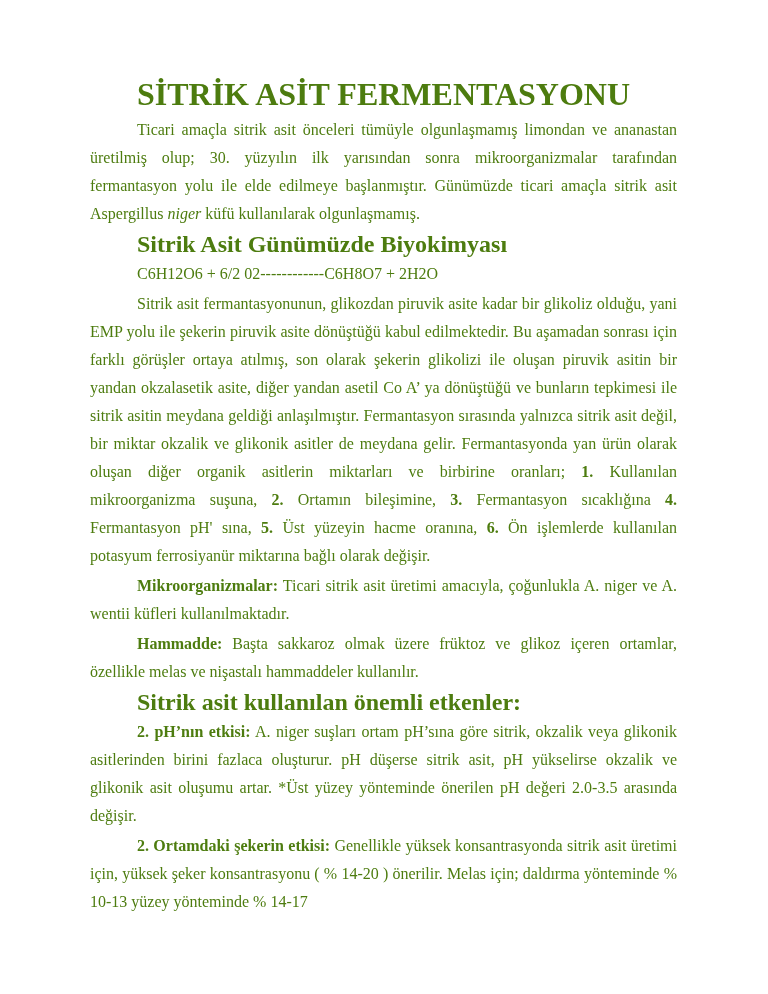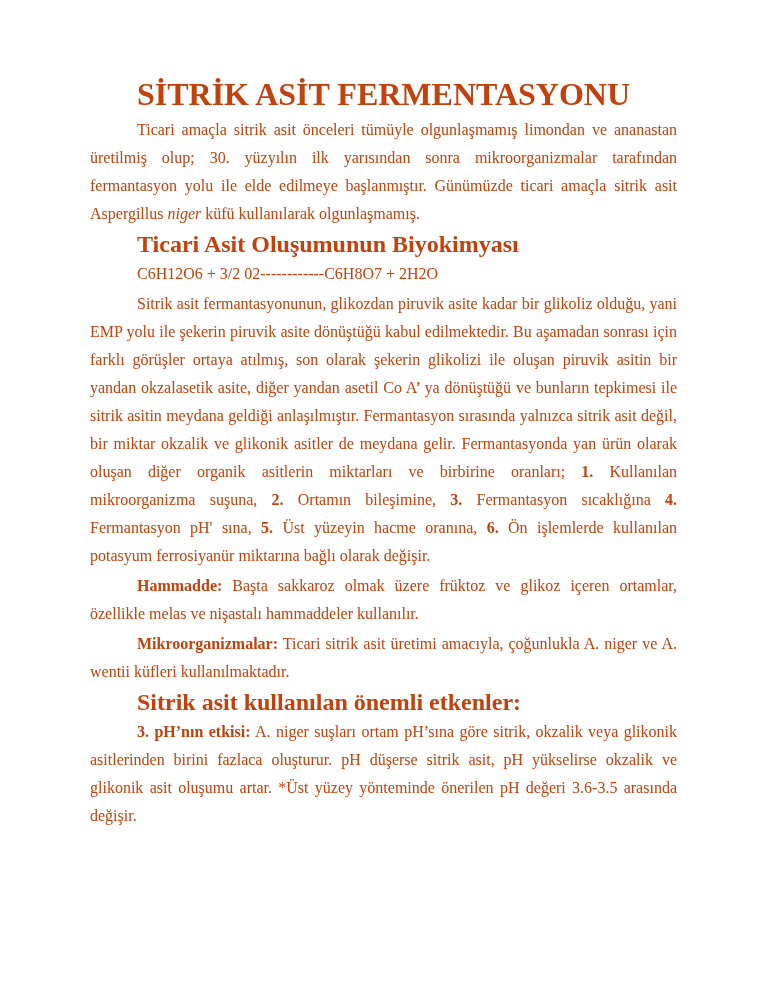--- a/index.html
+++ b/index.html
@@ -6,21 +6,21 @@
     margin: 0;
     padding: 0;
     background: #ffffff;
   }
   .page {
     position: relative;
     box-sizing: border-box;
     width: 768px;
     height: 994px;
     background: #ffffff;
-    color: #c2410c;
+    color: #4d7c0f;
     padding: 80px 91px 0 90px;
     font-family: "Liberation Serif", "DejaVu Serif", serif;
     font-size: 16px;
     line-height: 28px;
     overflow: hidden;
   }
   .block {
     margin: 0 0 2px 0;
   }
   .title {
@@ -43,27 +43,28 @@
   .run-i { font-style: italic; }
 </style>
 </head>
 <body>
 
 <div class="page">
   <h1 class="block title"><span class="run-b">SİTRİK ASİT FERMENTASYONU</span></h1>
 
   <p class="block para"><span>Ticari amaçla sitrik asit önceleri tümüyle olgunlaşmamış limondan ve ananastan üretilmiş olup; 30. yüzyılın ilk yarısından sonra mikroorganizmalar tarafından fermantasyon yolu ile elde edilmeye başlanmıştır. Günümüzde ticari amaçla sitrik asit Aspergillus </span><span class="run-i">niger</span><span> küfü kullanılarak olgunlaşmamış.</span></p>
 
-  <h2 class="block heading"><span class="run-b">Ticari Asit Oluşumunun Biyokimyası</span></h2>
+  <h2 class="block heading"><span class="run-b">Sitrik Asit Günümüzde Biyokimyası</span></h2>
 
-  <p class="block formula"><span>C6H12O6 + 3/2 02------------C6H8O7 + 2H2O</span></p>
+  <p class="block formula"><span>C6H12O6 + 6/2 02------------C6H8O7 + 2H2O</span></p>
 
   <p class="block para"><span>Sitrik asit fermantasyonunun, glikozdan piruvik asite kadar bir glikoliz olduğu, yani EMP yolu ile şekerin piruvik asite dönüştüğü kabul edilmektedir. Bu aşamadan sonrası için farklı görüşler ortaya atılmış, son olarak şekerin glikolizi ile oluşan piruvik asitin bir yandan okzalasetik asite, diğer yandan asetil Co A’ ya dönüştüğü ve bunların tepkimesi ile sitrik asitin meydana geldiği anlaşılmıştır. Fermantasyon sırasında yalnızca sitrik asit değil, bir miktar okzalik ve glikonik asitler de meydana gelir. Fermantasyonda yan ürün olarak oluşan diğer organik asitlerin miktarları ve birbirine oranları; </span><span class="run-b">1.</span><span> Kullanılan mikroorganizma suşuna, </span><span class="run-b">2.</span><span> Ortamın bileşimine, </span><span class="run-b">3.</span><span> Fermantasyon sıcaklığına </span><span class="run-b">4.</span><span> Fermantasyon pH' sına, </span><span class="run-b">5.</span><span> Üst yüzeyin hacme oranına, </span><span class="run-b">6.</span><span> Ön işlemlerde kullanılan potasyum ferrosiyanür miktarına bağlı olarak değişir.</span></p>
 
+  <p class="block para"><span class="run-b">Mikroorganizmalar:</span><span> Ticari sitrik asit üretimi amacıyla, çoğunlukla A. niger ve A. wentii küfleri kullanılmaktadır.</span></p>
+
   <p class="block para"><span class="run-b">Hammadde:</span><span> Başta sakkaroz olmak üzere früktoz ve glikoz içeren ortamlar, özellikle melas ve nişastalı hammaddeler kullanılır.</span></p>
-
-  <p class="block para"><span class="run-b">Mikroorganizmalar:</span><span> Ticari sitrik asit üretimi amacıyla, çoğunlukla A. niger ve A. wentii küfleri kullanılmaktadır.</span></p>
 
   <h2 class="block heading"><span class="run-b">Sitrik asit kullanılan önemli etkenler:</span></h2>
 
-  <p class="block para"><span class="run-b">3. pH’nın etkisi:</span><span> A. niger suşları ortam pH’sına göre sitrik, okzalik veya glikonik asitlerinden birini fazlaca oluşturur. pH düşerse sitrik asit, pH yükselirse okzalik ve glikonik asit oluşumu artar. *Üst yüzey yönteminde önerilen pH değeri 3.6-3.5 arasında değişir.</span></p>
+  <p class="block para"><span class="run-b">2. pH’nın etkisi:</span><span> A. niger suşları ortam pH’sına göre sitrik, okzalik veya glikonik asitlerinden birini fazlaca oluşturur. pH düşerse sitrik asit, pH yükselirse okzalik ve glikonik asit oluşumu artar. *Üst yüzey yönteminde önerilen pH değeri 2.0-3.5 arasında değişir.</span></p>
 
+  <p class="block para"><span class="run-b">2. Ortamdaki şekerin etkisi:</span><span> Genellikle yüksek konsantrasyonda sitrik asit üretimi için, yüksek şeker konsantrasyonu ( % 14-20 ) önerilir. Melas için; daldırma yönteminde % 10-13 yüzey yönteminde % 14-17</span></p>
 </div>
 
 </body></html>

